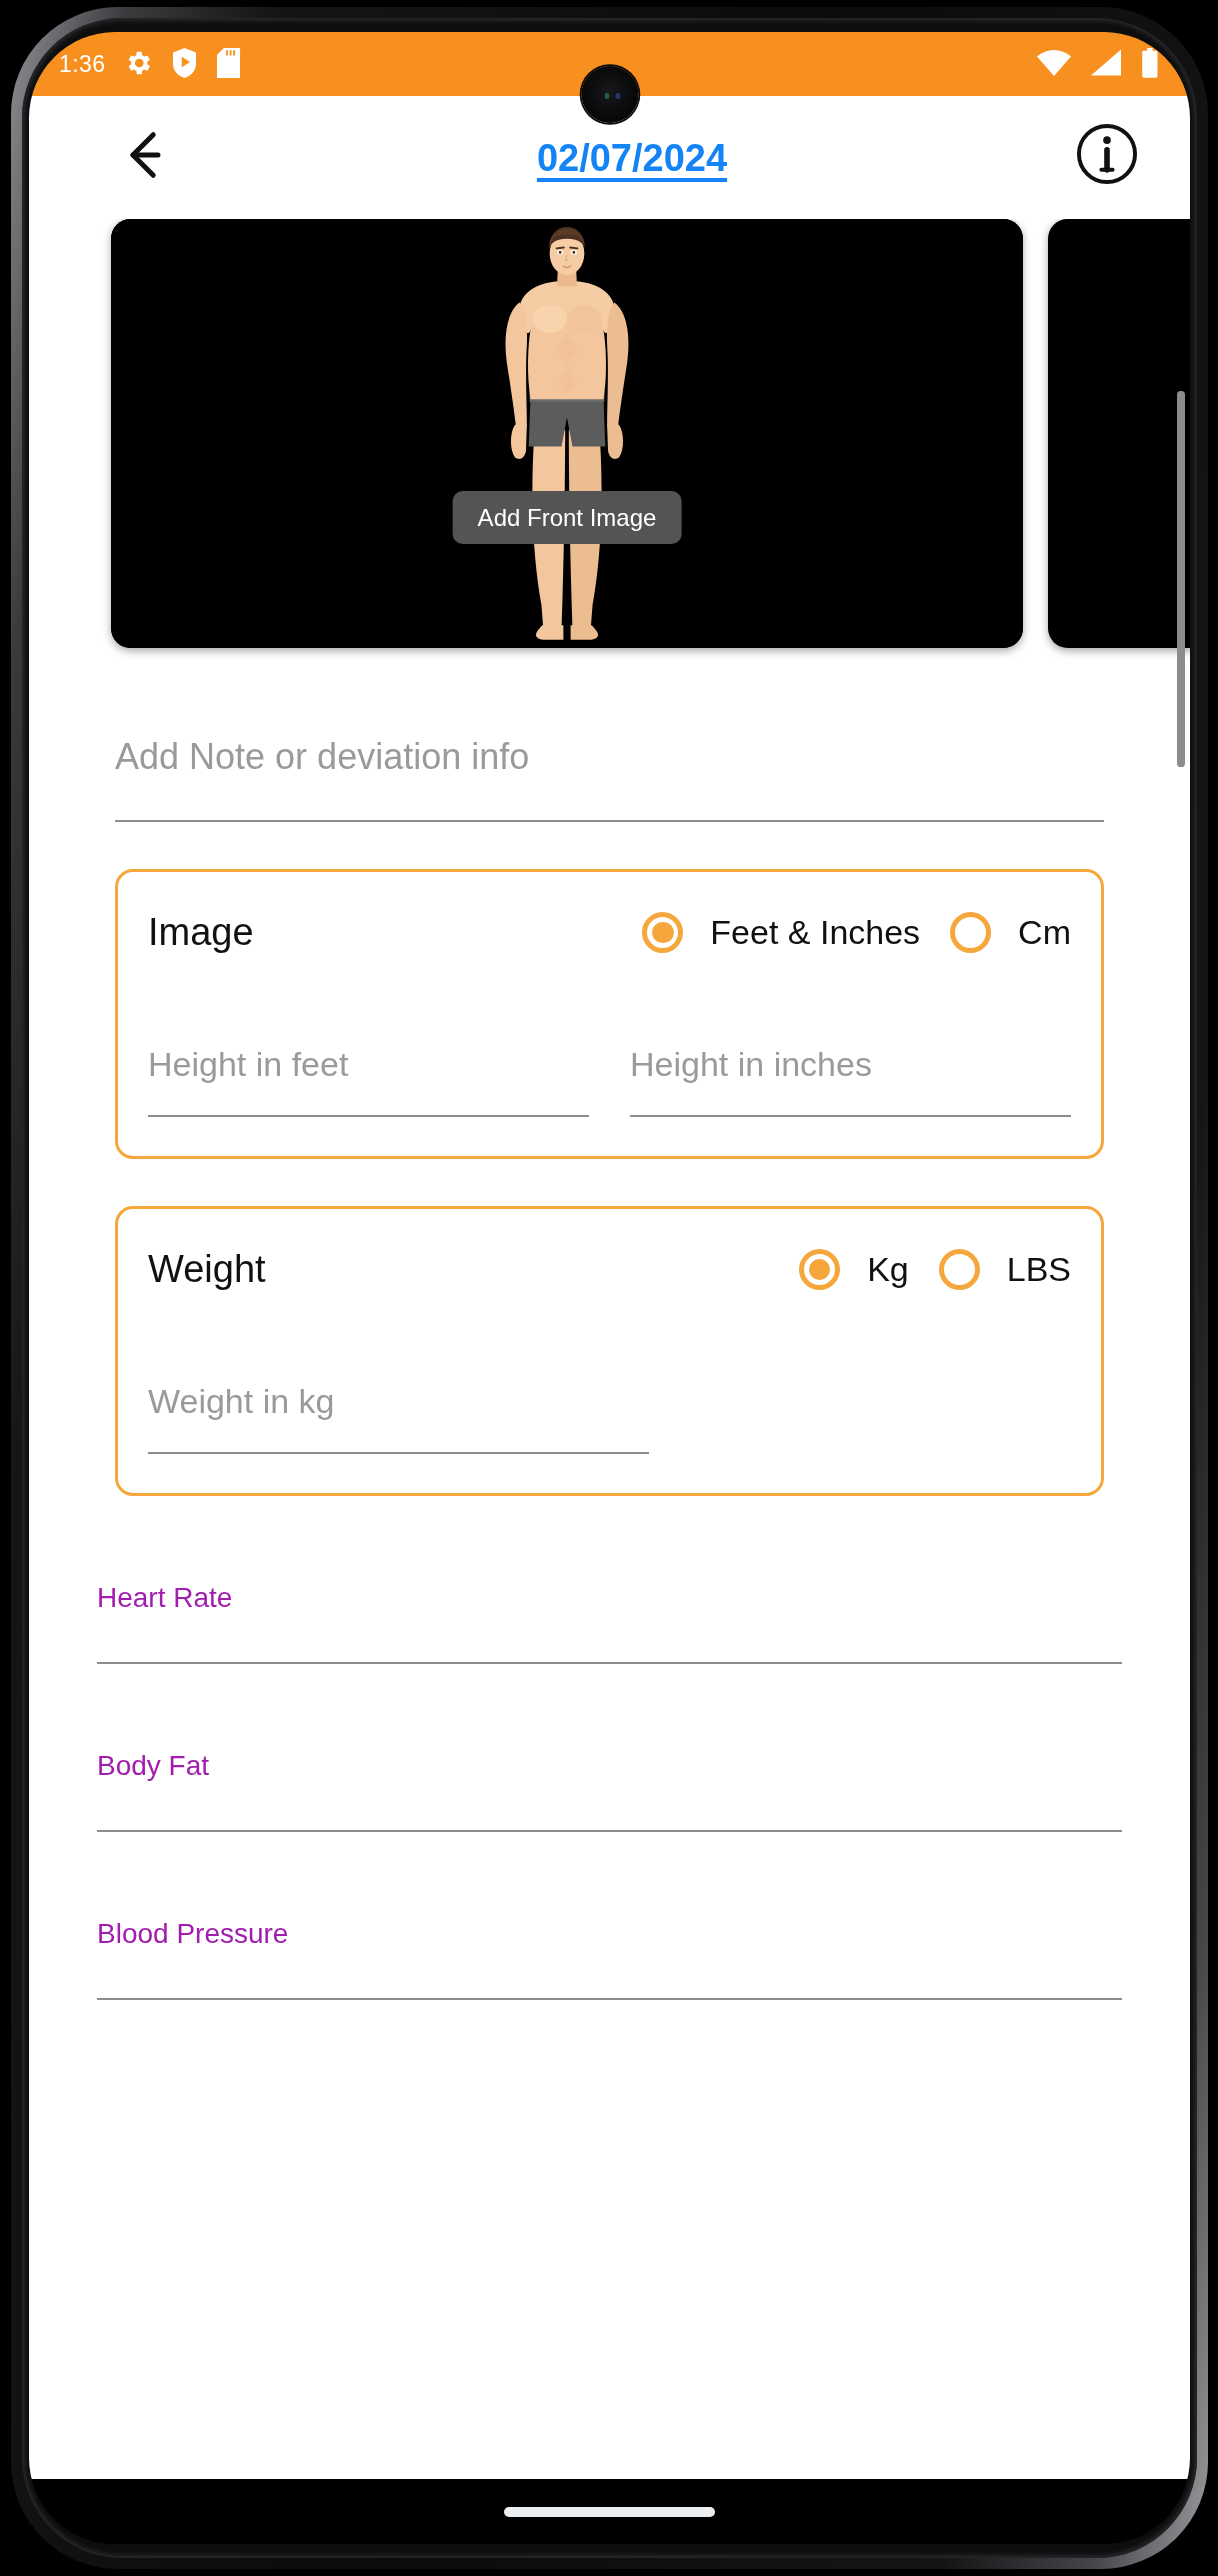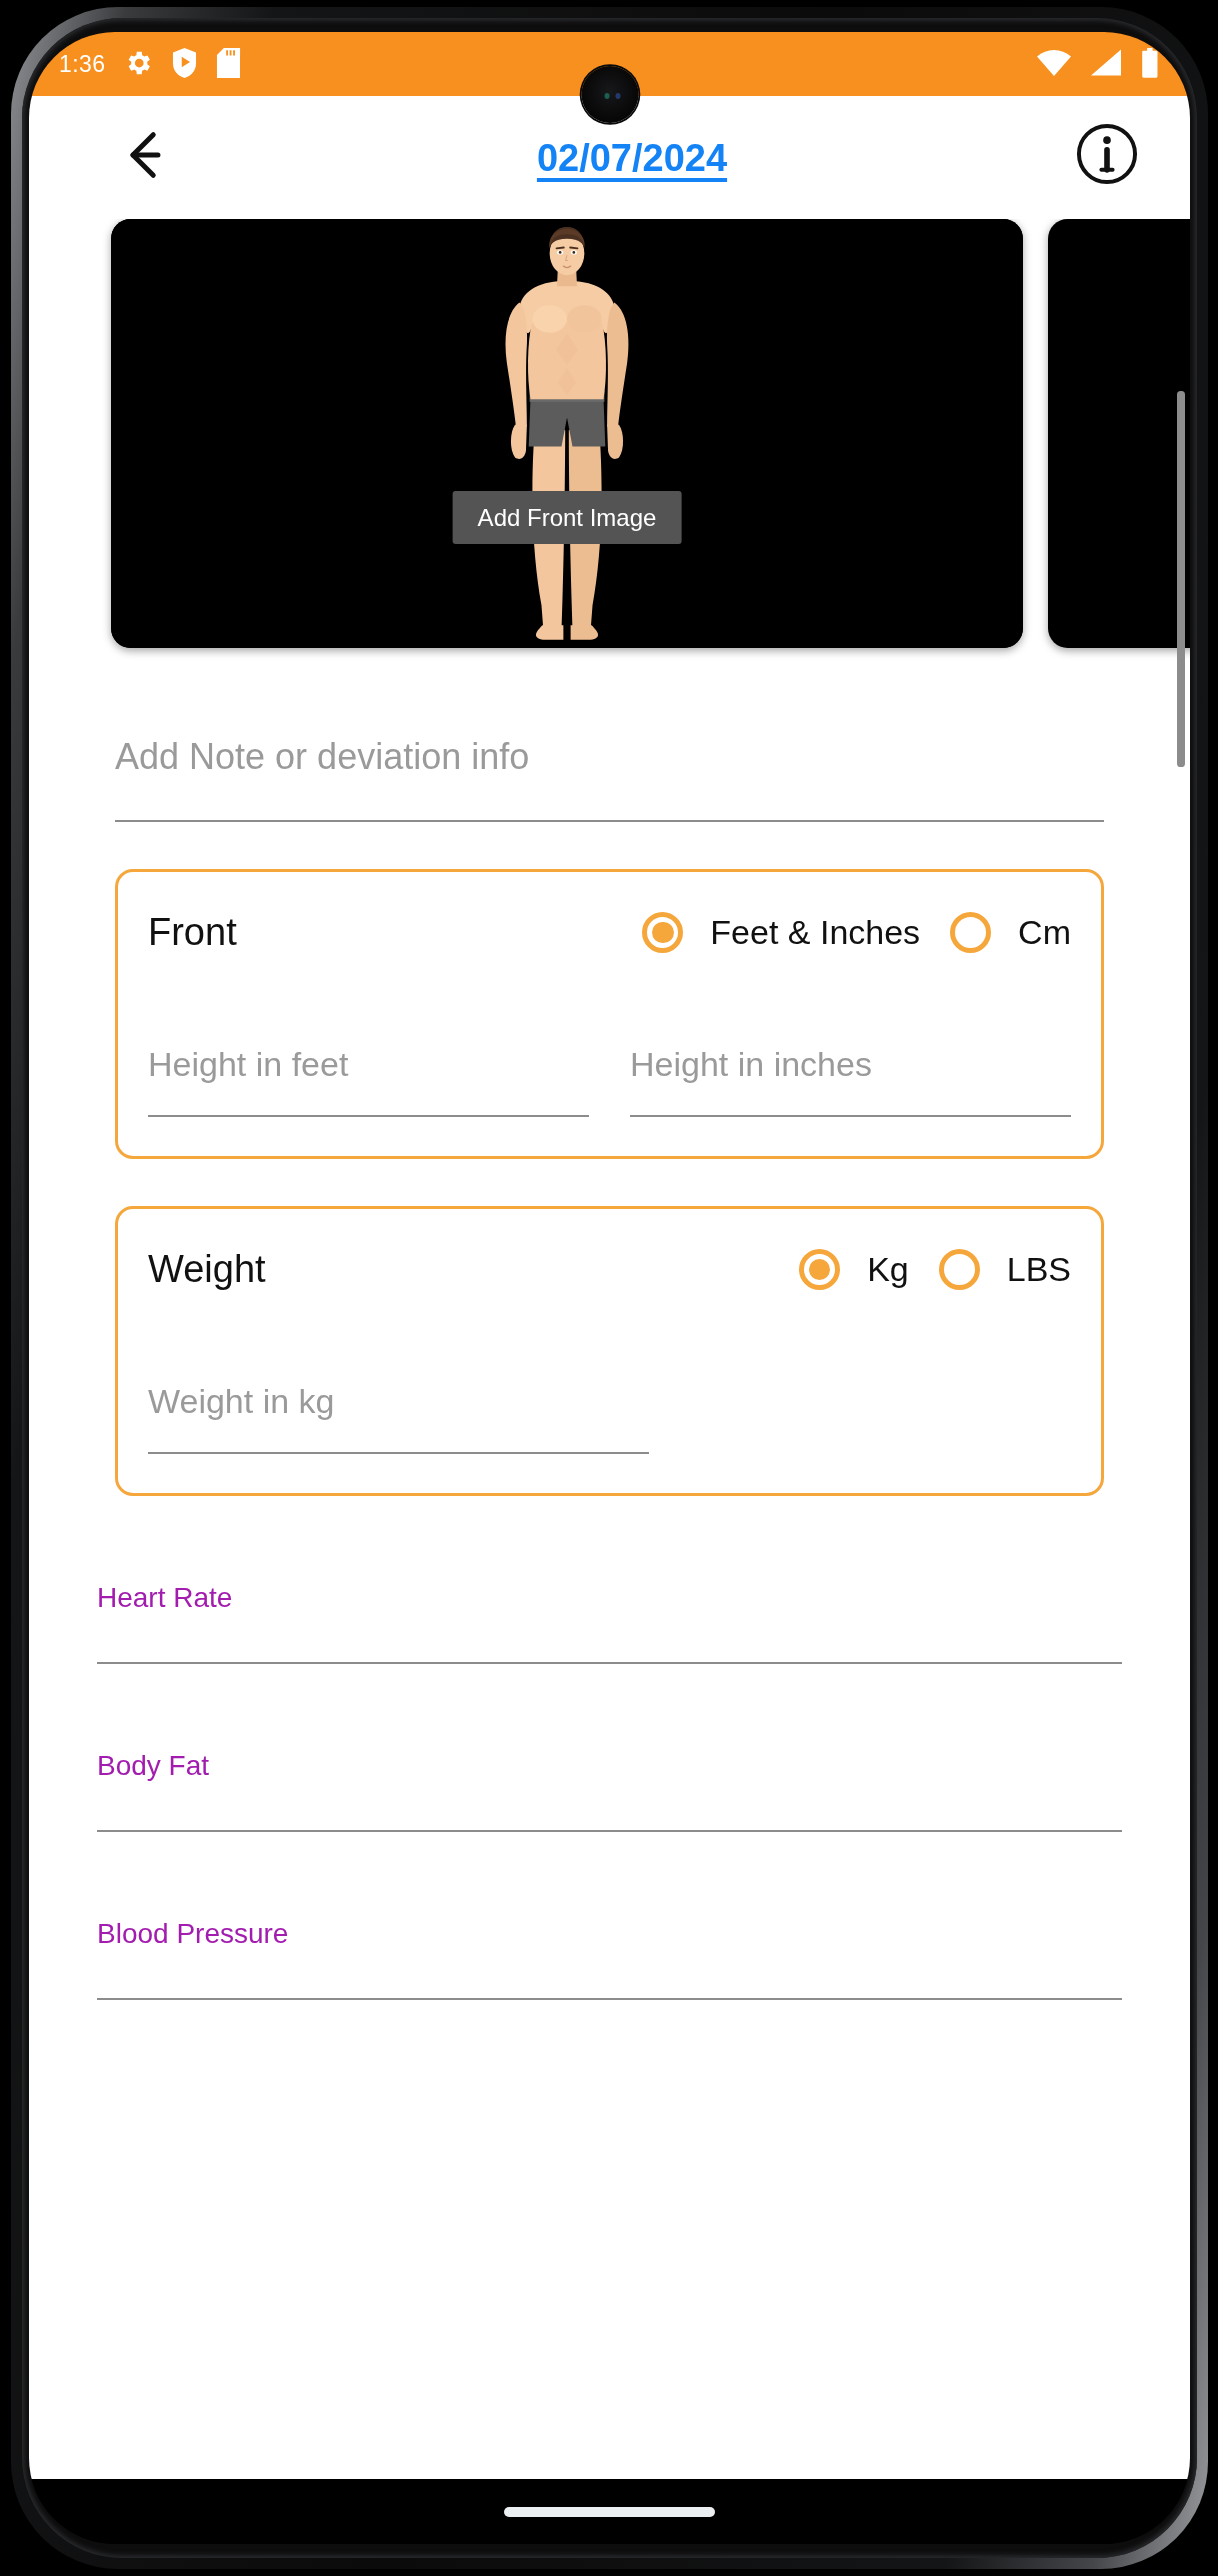--- a/index.html
+++ b/index.html
@@ -45,21 +45,21 @@
   .info-btn{position:absolute;right:50px;top:25px;width:66px;height:66px;cursor:pointer;}
 
   
   .carousel{position:relative;height:465px;margin-top:7.2px;padding-left:82px;
     display:flex;gap:25px;overflow:hidden;}
   .img-card{position:relative;flex:0 0 auto;width:912px;height:429px;background:#000;
     border-radius:19.7px;overflow:hidden;cursor:pointer;
     box-shadow:0 2.7px 9px rgba(0,0,0,.35);}
   .img-card.second{width:179px;}
   .add-badge{position:absolute;left:50%;top:272px;transform:translateX(-50%);
-    background:#545454;color:#fff;font-size:24px;padding:12.5px 25px;border-radius:3px;white-space:nowrap;}
+    background:#545454;color:#fff;font-size:24px;padding:12.5px 25px;border-radius:10px;white-space:nowrap;}
 
   
   .note-field{margin:52px 86px 0 86px;position:relative;height:86px;cursor:text;}
   .note-ph{font-size:36px;color:#9a9a9a;}
   .note-line{position:absolute;left:0;right:0;bottom:0;height:2.7px;background:#8c8c8c;}
 
   
   .ocard{margin:47px 86px 0 86px;border:3.6px solid #F5A73C;border-radius:18px;
     padding:39px 30px 39px 30px;box-sizing:border-box;background:#fff;}
   .ocard-top{display:flex;align-items:center;}
@@ -214,21 +214,21 @@
         <div class="img-card second"></div>
       </div>
 
       <div class="note-field">
         <div class="note-ph">Add Note or deviation info</div>
         <div class="note-line"></div>
       </div>
 
       <div class="ocard">
         <div class="ocard-top">
-          <div class="ocard-label">Front</div>
+          <div class="ocard-label">Image</div>
           <div class="radios">
             <div class="radio on">
               <span class="dot"></span>
               <span class="rlabel">Feet &amp; Inches</span>
             </div>
             <div class="radio">
               <span class="dot"></span>
               <span class="rlabel">Cm</span>
             </div>
           </div>

